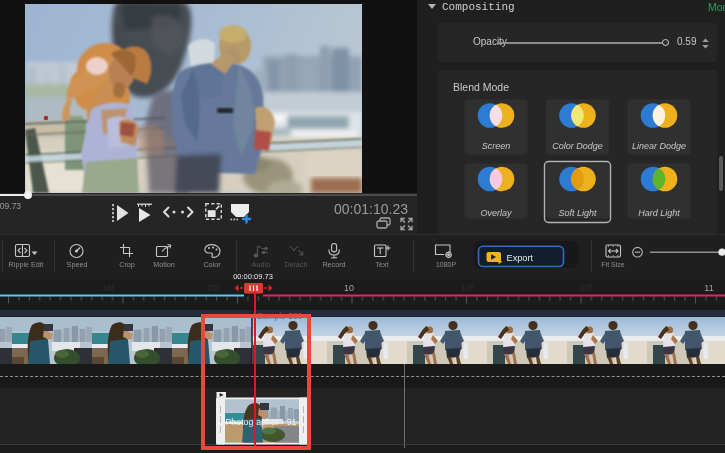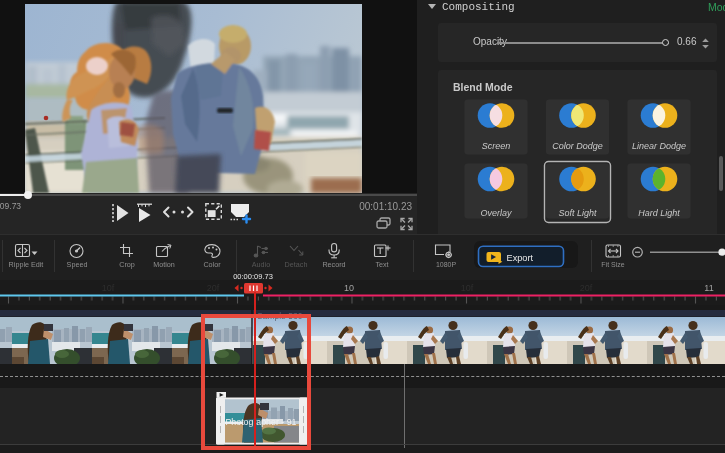--- a/index.html
+++ b/index.html
@@ -157,21 +157,21 @@
 
     <circle cx="21" cy="114" r="2.3" fill="#a82c24"></circle>
   </svg>
   </div>
 
   <div class="abs" style="left:0;top:194px;width:417px;height:2px;background:#4a4a4a;"></div>
   <div class="abs" style="left:0;top:194px;width:28px;height:2px;background:#ededed;"></div>
   <div class="abs" style="left:24px;top:191px;width:8px;height:8px;border-radius:50%;background:#f2f2f2;"></div>
 
   <div class="abs" style="left:-12px;top:201px;width:40px;color:#9b9b9b;font-size:8.5px;">00:09.73</div>
-  <div class="abs" style="left:330px;top:201px;width:82px;color:#9b9b9b;font-size:10px;text-align:right;">00:01:10.23</div>
+  <div class="abs" style="left:330px;top:201px;width:82px;color:#9b9b9b;font-size:14px;text-align:center;">00:01:10.23</div>
 
   <div class="abs" id="pbctl" style="left:108px;top:201px;width:150px;height:24px;">
   <svg width="150" height="24" viewBox="0 0 150 24">
 
     <g transform="translate(4,2)">
       <line x1="1" y1="1" x2="1" y2="19" stroke="#d8d8d8" stroke-width="1.6" stroke-dasharray="2.2,1.8"></line>
       <path d="M5,2 L16.5,10 L5,18 Z" fill="#e2e2e2"></path>
     </g>
 
     <g transform="translate(29,2)">
@@ -228,30 +228,30 @@
 
   <div class="abs" style="left:417px;top:0;width:308px;height:234px;background:#1f1f1f;"></div>
   <div class="abs" style="left:428px;top:4px;width:0;height:0;border-left:4.5px solid transparent;border-right:4.5px solid transparent;border-top:5.5px solid #b5b5b5;"></div>
   <div class="abs" style="left:442px;top:1px;color:#cfcfcf;font-size:11px;font-family:Liberation Mono, monospace;">Compositing</div>
   <div class="abs" style="left:708px;top:1px;color:#2f9e5a;font-size:10.5px;">Mod</div>
 
   <div class="abs" style="left:438px;top:23px;width:279px;height:39px;background:#262626;border-radius:3px;"></div>
   <div class="abs" style="left:473px;top:36px;color:#c8c8c8;font-size:10px;">Opacity</div>
   <div class="abs" style="left:497px;top:42px;width:172px;height:1.5px;background:#8c8c8c;"></div>
   <div class="abs" style="left:662px;top:39px;width:7px;height:7px;border-radius:50%;border:1.3px solid #d2d2d2;background:#282828;"></div>
-  <div class="abs" style="left:677px;top:36px;color:#c8c8c8;font-size:10px;">0.66</div>
+  <div class="abs" style="left:677px;top:36px;color:#c8c8c8;font-size:10px;">0.59</div>
   <div class="abs" id="spinner" style="left:700px;top:36px;width:12px;height:13px;">
     <svg width="12" height="13" viewBox="0 0 12 13">
       <path d="M5.5,1.5 L8.8,5 L2.2,5 Z" fill="#9a9a9a"></path>
       <path d="M5.5,11.5 L8.8,8 L2.2,8 Z" fill="#9a9a9a"></path>
     </svg>
   </div>
 
   <div class="abs" style="left:438px;top:70px;width:279px;height:164px;background:#262626;border-radius:3px 3px 0 0;"></div>
-  <div class="abs" style="left:453px;top:81px;color:#c9c9c9;font-size:10.5px;font-weight:bold;">Blend Mode</div>
+  <div class="abs" style="left:453px;top:81px;color:#c9c9c9;font-size:10.5px;">Blend Mode</div>
   <div class="abs" id="tiles" style="left:417px;top:0;width:308px;height:234px;font-style:italic;">
   <svg width="308" height="234" viewBox="0 0 308 234">
     <defs>
       <clipPath id="lc1">
             <circle cx="-6" cy="0" r="12.3"></circle>
           </clipPath>
     </defs>
 
     <g fill="#303030">
       <rect x="47.5" y="99.5" width="63" height="55" rx="3"></rect>

